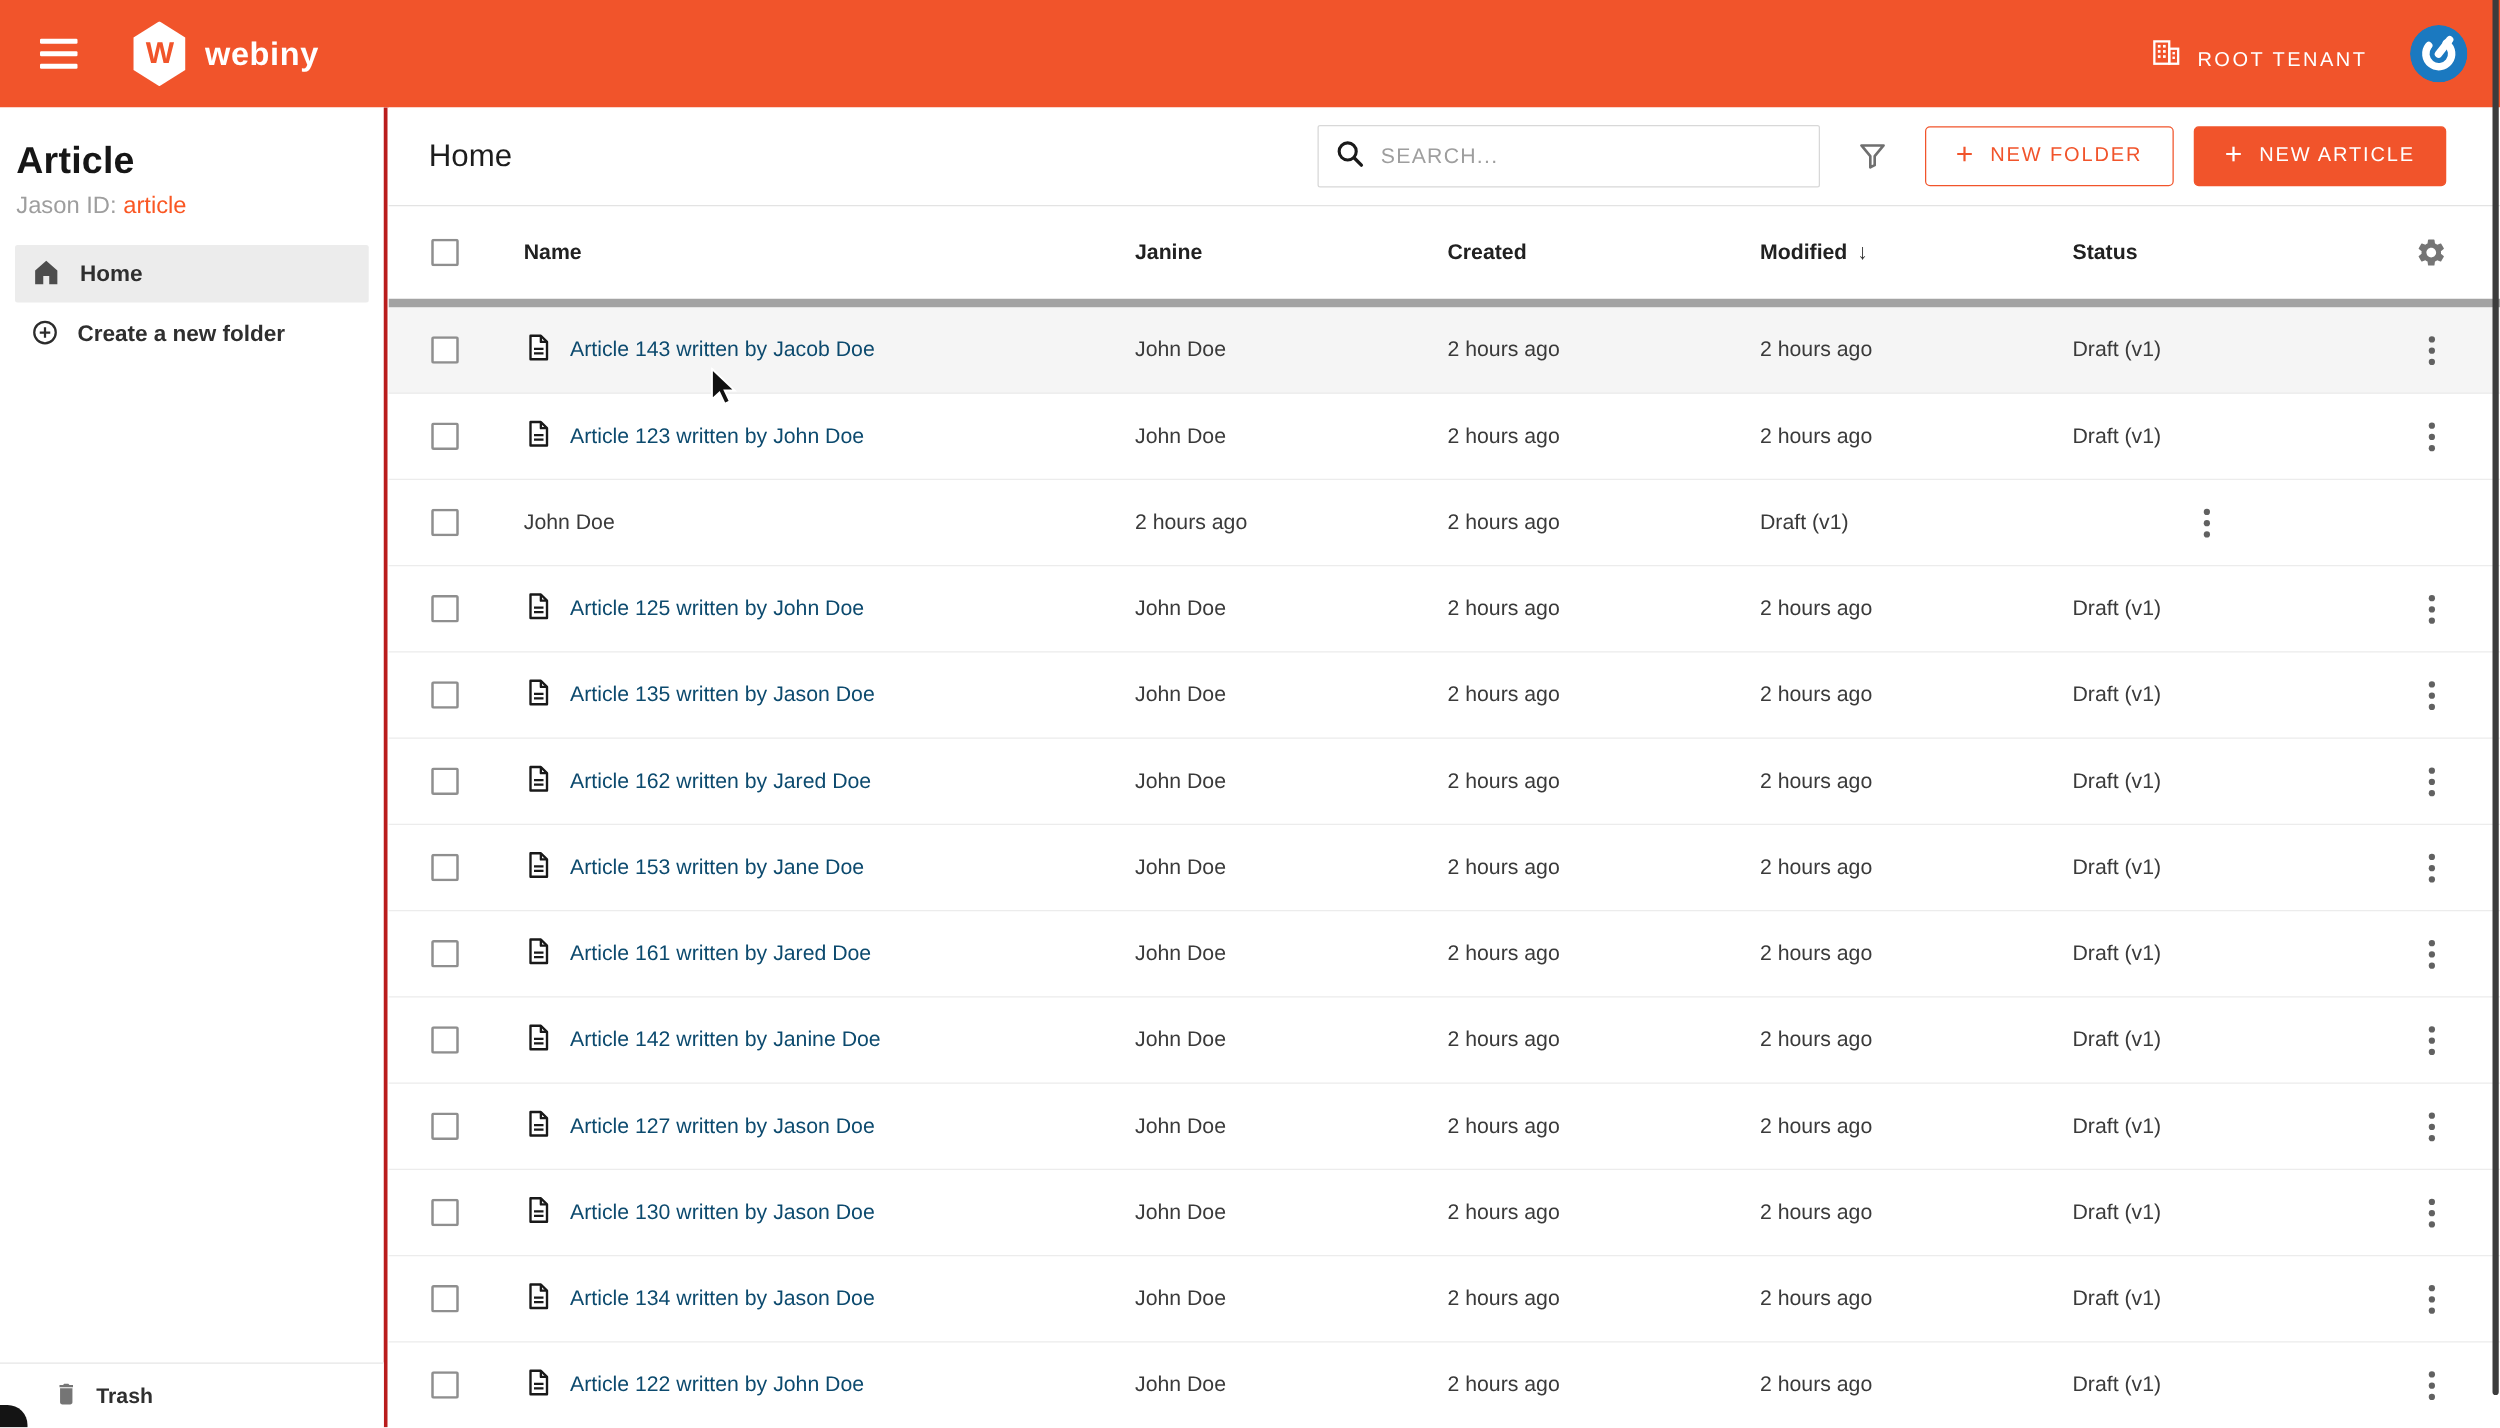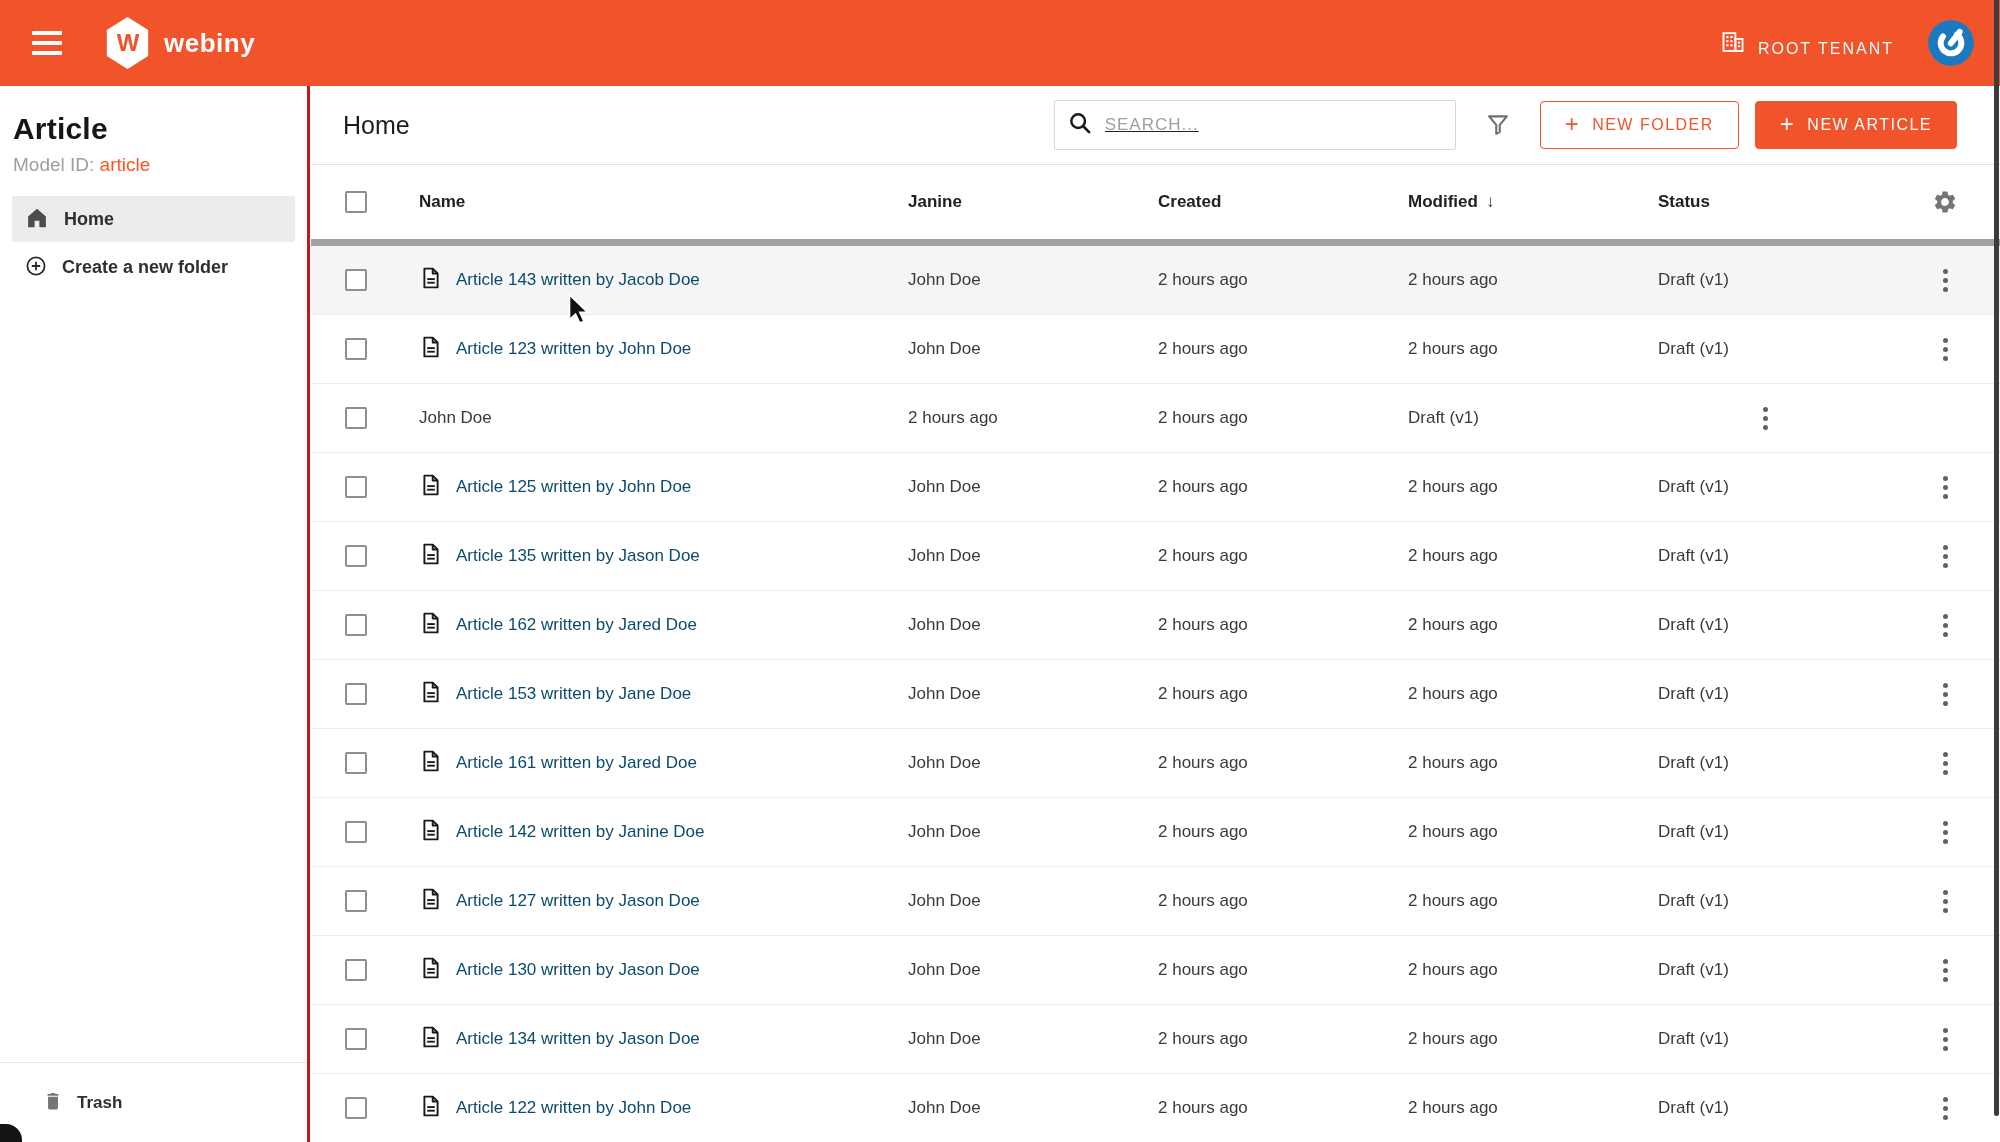--- a/index.html
+++ b/index.html
@@ -26,31 +26,31 @@
   
   .sidebar { position:absolute; top:86px; left:0; width:310px; bottom:0; background:#fff; border-right:3px solid #b91c1c; }
   .sidebar-head { padding:26px 24px 18px 13px; }
   .sidebar-title { font-size:30px; font-weight:bold; color:#161616; letter-spacing:.2px; }
   .model-id { margin-top:8px; font-size:19px; color:#9e9e9e; }
   .model-id .mid-value { color:var(--link,#fa5723); }
   .nav-item { display:flex; align-items:center; gap:14px; height:46px; margin:2px 12px; padding:0 12px;
     border-radius:2px; cursor:pointer; background:none; border:none; width:calc(100% - 24px); text-align:left; }
   .nav-item.active { background:#ececec; }
   .nav-label { font-size:18px; font-weight:bold; color:#2f2f2f; }
-  .trash { position:absolute; bottom:0; left:0; right:0; height:80px; border-top:1px solid #e6e6e6;
+  .trash { position:absolute; bottom:0; left:0; right:0; height:52px; border-top:1px solid #e6e6e6;
     display:flex; align-items:center; gap:13px; padding:0 0 0 42px; cursor:pointer; background:#fff; border-left:none; border-right:none; border-bottom:none; width:100%; text-align:left;margin-top:20px; }
   .trash-label { font-size:17px; font-weight:bold; color:#2f2f2f; }
   .corner-wedge { position:absolute; left:0; bottom:0; width:22px; height:18px; background:#141414; border-top-right-radius:16px; }
 
   
   .main { position:absolute; top:86px; left:311px; right:0; bottom:0; background:#fff; }
   .toolbar { height:79px; display:flex; align-items:center; padding:0 43px 0 32px; border-bottom:1px solid #e3e3e3; }
   .page-title { font-size:25px; font-weight:normal; color:#1d1d1d; }
   .searchbox { margin-left:auto; width:402px; height:50px; border:1px solid #d8d8d8; border-radius:2px;
-    display:flex; align-items:center; padding:4px 12px; gap:12px; background:#fff;text-decoration:underline; }
+    display:flex; align-items:center; padding:4px 12px; gap:12px; background:#fff; }
   .searchbox input { border:none; outline:none; flex:1; font-size:17px; letter-spacing:1px; color:#333;
     font-family:"Liberation Sans","DejaVu Sans",sans-serif; background:transparent; }
   .searchbox input::placeholder { color:#9e9e9e; }
   .iconbtn { background:none; border:none; cursor:pointer; display:flex; align-items:center; justify-content:center; }
   .filter-btn { margin:0 28px; }
   .btn { height:48px; display:flex; align-items:center; gap:12px; border-radius:4px; font-size:16px;
     letter-spacing:1.5px; font-weight:500; padding:0 24px; cursor:pointer;
     font-family:"Liberation Sans","DejaVu Sans",sans-serif; }
   .btn .plus { font-size:24px; font-weight:400; line-height:1; margin-top:-2px; }
   .btn-outline { background:#fff; color:var(--primary,#f1542b); border:1px solid var(--primary,#f1542b); }
@@ -119,21 +119,21 @@
           <line x1="12" y1="12.2" x2="12" y2="4.6" stroke="#fff" stroke-width="3.1" stroke-linecap="round"></line>
         </g>
       </svg>
     </button>
   </header>
 
   <aside class="sidebar">
     <div class="sidebar-head">
       <div class="sidebar-title">Article</div>
       <div class="model-id">
-        <span>Model ID:</span>
+        <span>Jason ID:</span>
         <span class="mid-value">article</span>
       </div>
     </div>
     <nav>
       <button class="nav-item active">
         <span>
           <svg width="26" height="26" viewBox="0 0 24 24">
               <path d="M12 3.4 3.8 10.6V20.6h6v-6.1h4.4v6.1h6V10.6z" fill="#4d4d4d"></path>
             </svg>
         </span>

